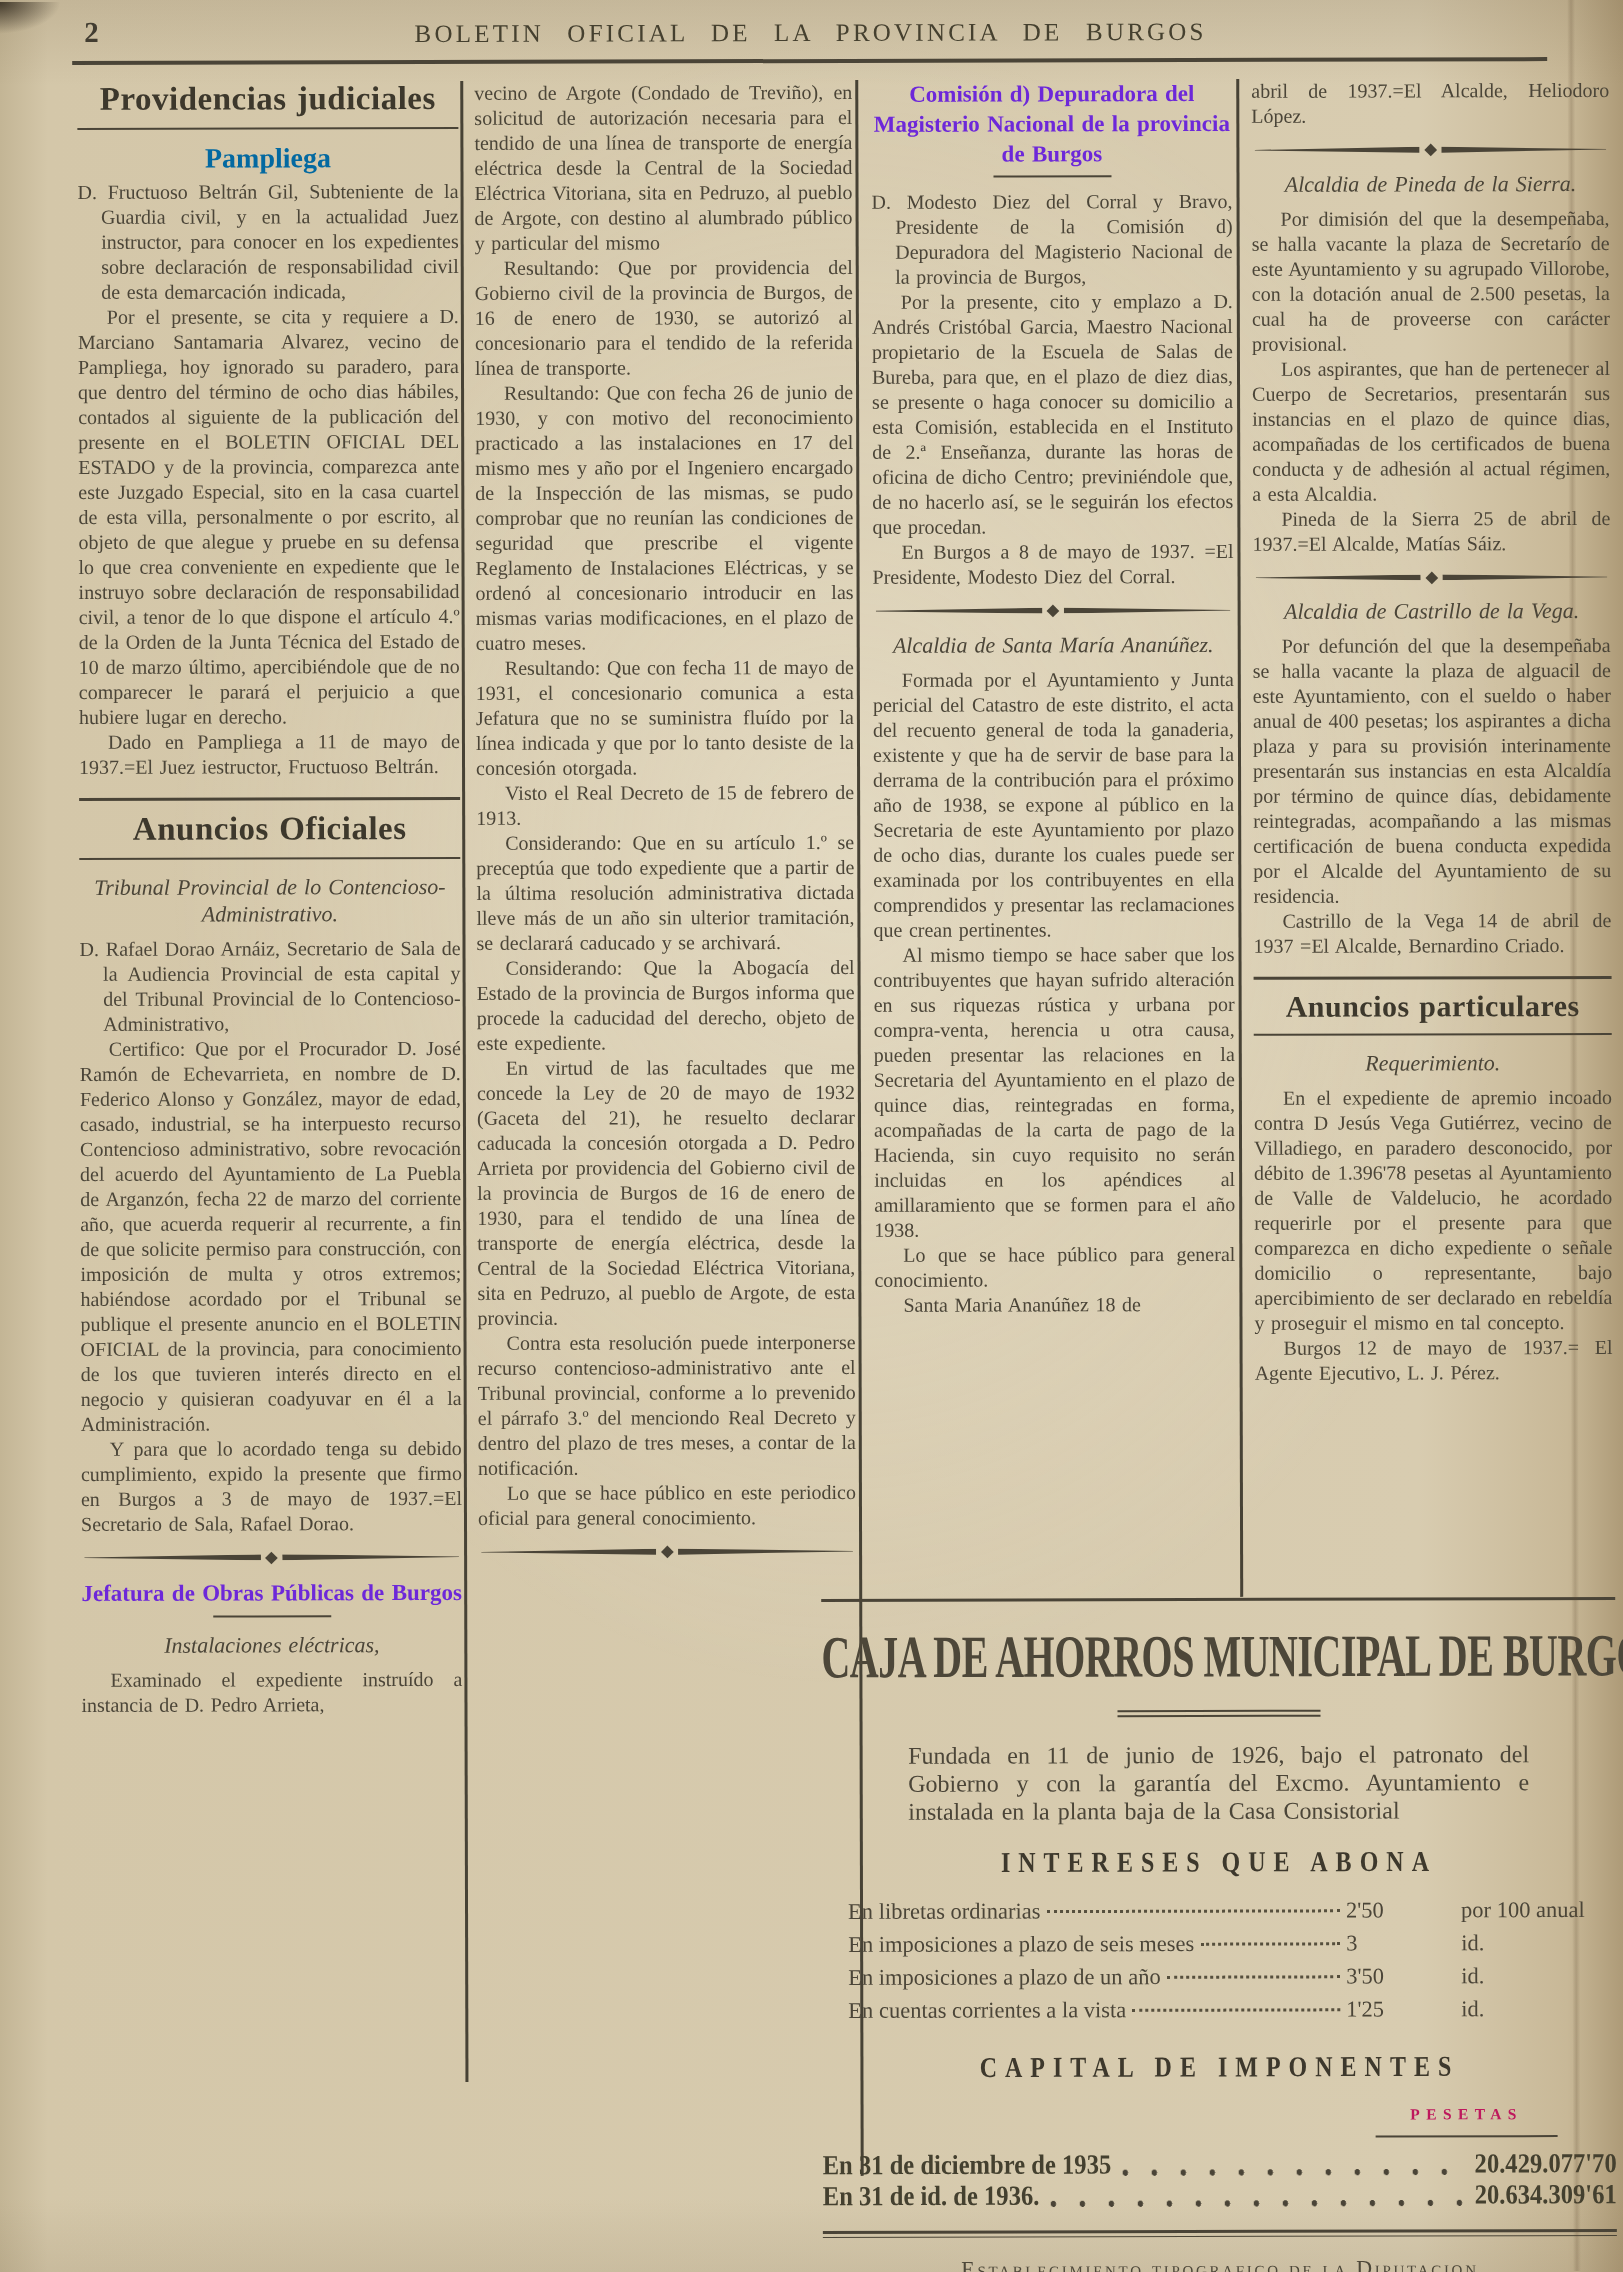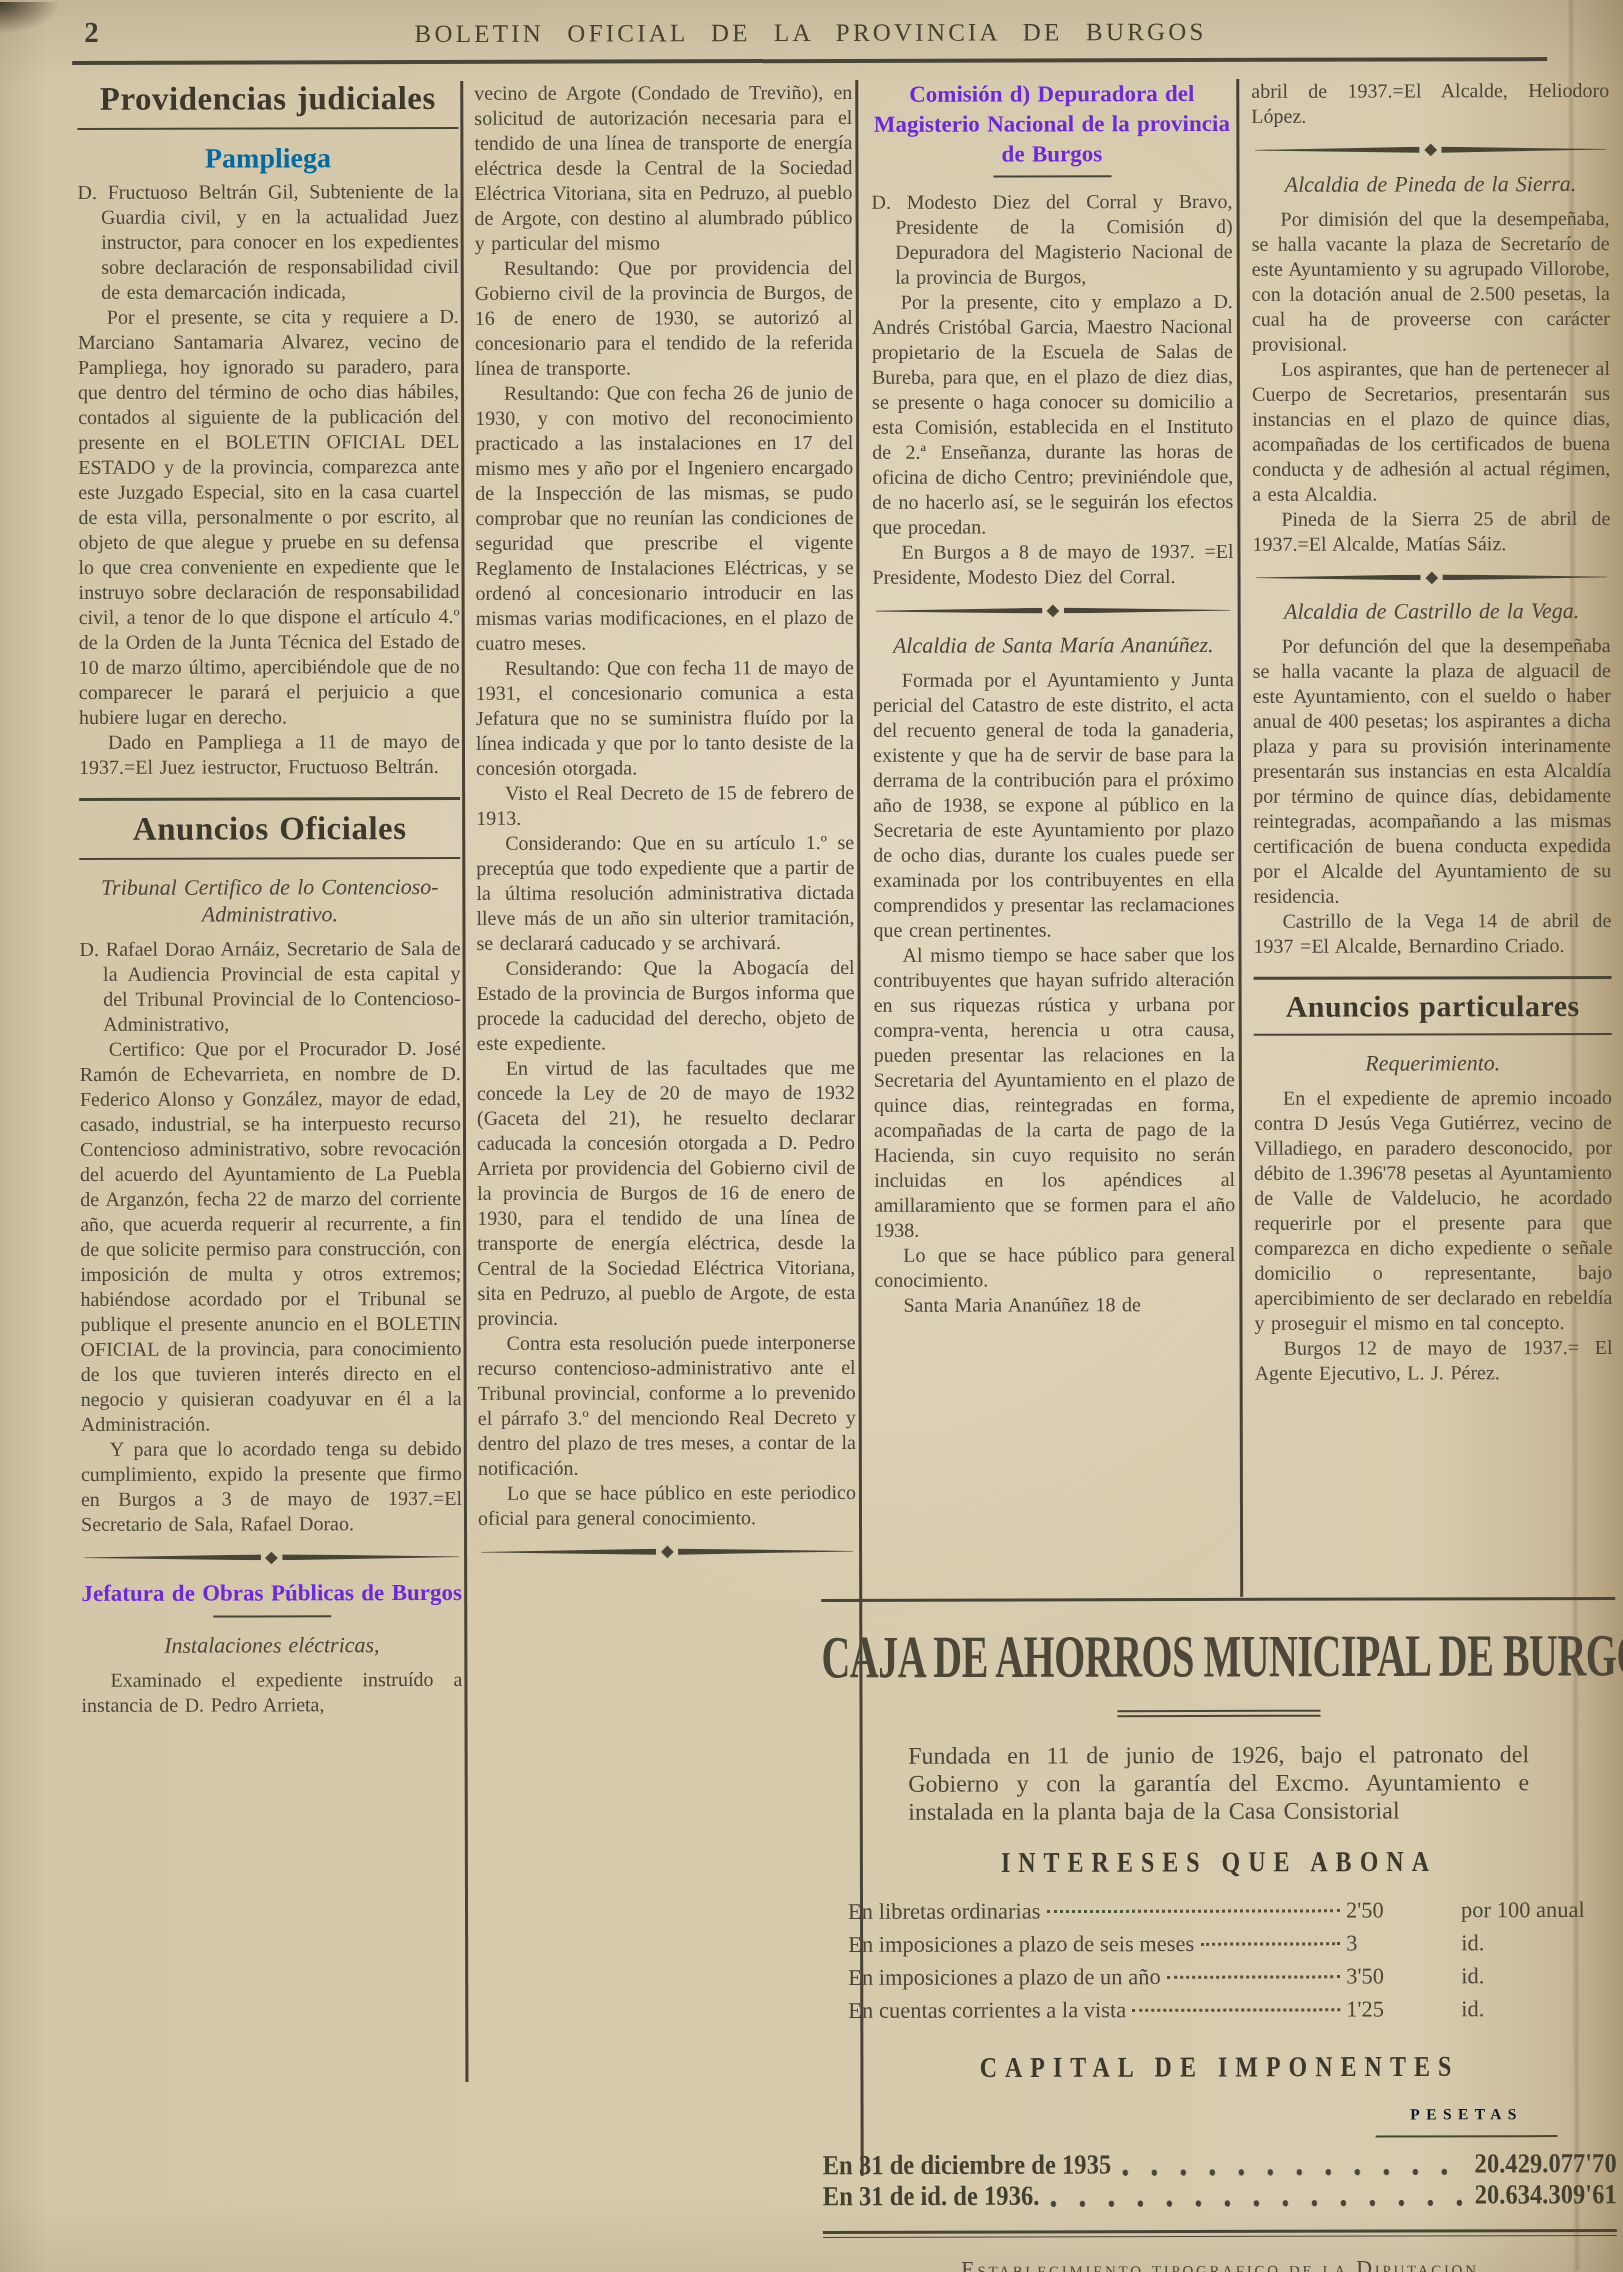--- a/index.html
+++ b/index.html
@@ -60,21 +60,21 @@
   .ad-intro{width:621px;margin:23.5px auto 0;font-size:24px;line-height:28px;text-align:justify;word-spacing:2.1px;}
   .ad-h{text-align:center;font-weight:bold;font-size:24px;letter-spacing:8px;margin-top:24.6px;
     transform:scaleY(1.2);color:#3d382c;white-space:nowrap;}
   .rates{margin-top:21.4px;font-size:22.5px;}
   .rate-row{display:flex;align-items:baseline;height:33px;}
   .rate-label{white-space:nowrap;margin-left:26px;}
   .rate-leader{flex:1;border-bottom:3.2px dotted #564f3d;margin:0 6.4px;transform:translateY(-5.3px);}
   .rate-value{width:115px;flex:none;}
   .rate-unit{width:155px;flex:none;}
   .pesetas-wrap{margin:24.6px 59px 0 auto;width:182px;text-align:center;}
-  .pesetas-label{font-size:15.5px;letter-spacing:6.4px;font-weight:bold;color:#0f172a;}
+  .pesetas-label{font-size:15.5px;letter-spacing:6.4px;font-weight:bold;color:#be185d;}
   .pesetas-rule{height:2.1px;background:#4a4437;margin-top:11.8px;}
   .cap-rows{margin-top:14px;}
   .cap-row{display:flex;align-items:baseline;font-weight:bold;font-size:24.6px;height:31px;color:#44402f;}
   .cap-label{white-space:nowrap;transform:scaleY(1.12);transform-origin:left bottom;}
   .cap-leader{flex:1;height:7.5px;margin:0 10.7px;align-self:flex-end;transform:translateY(-6.4px);
     background-image:radial-gradient(circle at 3.7px 3.7px,#4a4437 2.7px,rgba(0,0,0,0) 2.9px);
     background-size:29px 7.5px;background-repeat:repeat-x;}
   .cap-value{white-space:nowrap;transform:scaleY(1.12);transform-origin:right bottom;}
   .ad-bottom-rule{margin-top:16px;height:7.5px;box-sizing:border-box;
     border-top:3.7px solid #4a4437;border-bottom:1.6px solid #4a4437;}
@@ -93,21 +93,21 @@
   <div class="vrule" style="left:858px;height:2096px;"></div>
   <div class="vrule" style="left:1239px;height:1518px;"></div>
 
   <div id="col1" class="col" style="left:80px;width:381px;">
       <div class="h1 rb">Providencias judiciales</div>
       <div class="h2">Pampliega</div>
       <p class="hang">D. Fructuoso Beltrán Gil, Subteniente de la Guardia civil, y en la actualidad Juez instructor, para conocer en los expedientes sobre declaración de responsabilidad civil de esta demarcación indicada,</p>
       <p class="para">Por el presente, se cita y requiere a D. Marciano Santamaria Alvarez, vecino de Pampliega, hoy ignorado su paradero, para que dentro del término de ocho dias hábiles, contados al siguiente de la publicación del presente en el BOLETIN OFICIAL DEL ESTADO y de la provincia, comparezca ante este Juzgado Especial, sito en la casa cuartel de esta villa, personalmente o por escrito, al objeto de que alegue y pruebe en su defensa lo que crea conveniente en expediente que le instruyo sobre declaración de responsabilidad civil, a tenor de lo que dispone el artículo 4.º de la Orden de la Junta Técnica del Estado de 10 de marzo último, apercibiéndole que de no comparecer le parará el perjuicio a que hubiere lugar en derecho.</p>
       <p class="para">Dado en Pampliega a 11 de mayo de 1937.=El Juez iestructor, Fructuoso Beltrán.</p>
       <div class="h1 rt rb">Anuncios Oficiales</div>
-      <div class="hit">Tribunal Certifico de lo Contencioso-Administrativo.</div>
+      <div class="hit">Tribunal Provincial de lo Contencioso-Administrativo.</div>
       <p class="hang">D. Rafael Dorao Arnáiz, Secretario de Sala de la Audiencia Provincial de esta capital y del Tribunal Provincial de lo Contencioso-Administrativo,</p>
       <p class="para">Certifico: Que por el Procurador D. José Ramón de Echevarrieta, en nombre de D. Federico Alonso y González, mayor de edad, casado, industrial, se ha interpuesto recurso Contencioso administrativo, sobre revocación del acuerdo del Ayuntamiento de La Puebla de Arganzón, fecha 22 de marzo del corriente año, que acuerda requerir al recurrente, a fin de que solicite permiso para construcción, con imposición de multa y otros extremos; habiéndose acordado por el Tribunal se publique el presente anuncio en el BOLETIN OFICIAL de la provincia, para conocimiento de los que tuvieren interés directo en el negocio y quisieran coadyuvar en él a la Administración.</p>
       <p class="para">Y para que lo acordado tenga su debido cumplimiento, expido la presente que firmo en Burgos a 3 de mayo de 1937.=El Secretario de Sala, Rafael Dorao.</p>
       <div class="ornament">
         <span class="orn-bar left"></span>
         <span class="orn-diamond"></span>
         <span class="orn-bar right"></span>
       </div>
       <div class="hbold">Jefatura de Obras Públicas de Burgos</div>
       <div class="shortrule"></div>

